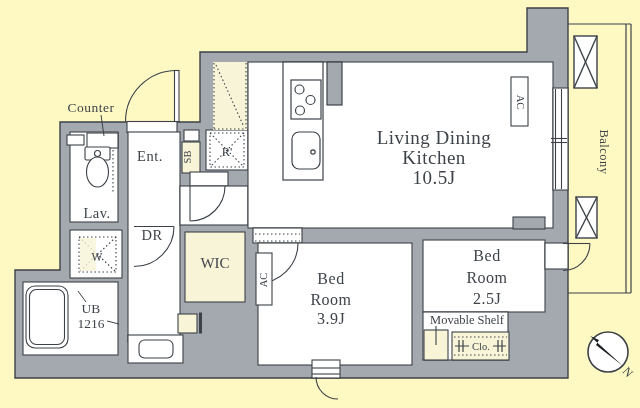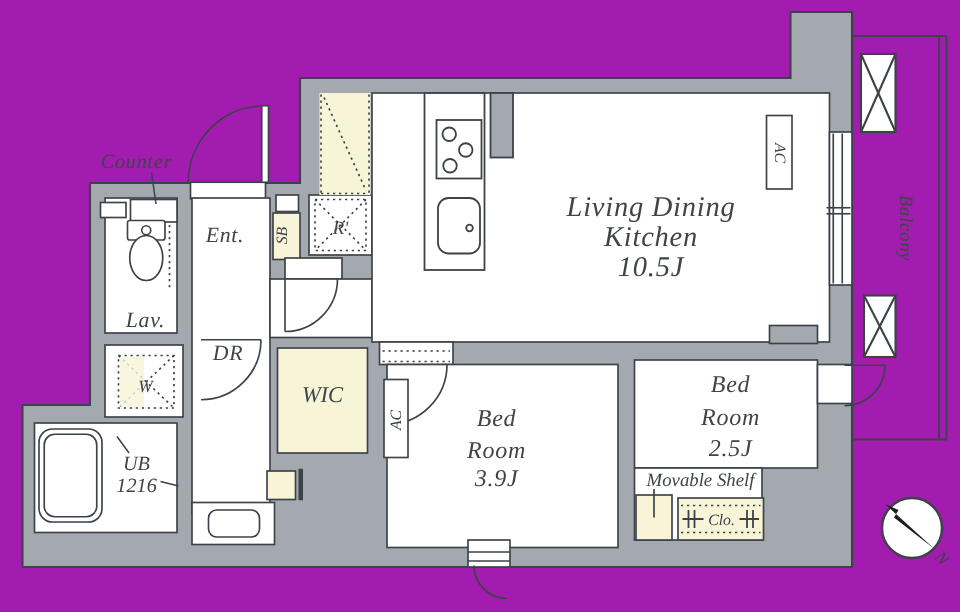--- a/index.html
+++ b/index.html
@@ -1,16 +1,16 @@
 <!DOCTYPE html>
 <html><head>
 <meta charset="utf-8">
 <style>
   html,body{margin:0;padding:0;background:#ffffff;}
-  .stage{position:relative;width:640px;height:408px;background:#a21caf;overflow:hidden;font-style:italic;}
+  .stage{position:relative;width:640px;height:408px;background:#fef9c3;overflow:hidden;}
   svg{display:block;}
   text{font-family:"Liberation Serif","DejaVu Serif",serif;fill:#3f444a;}
   .lbl{letter-spacing:.5px;}
 </style>
 </head>
 <body>
 
 <div class="stage">
 <svg width="640" height="408" viewBox="0 0 640 408">
 

